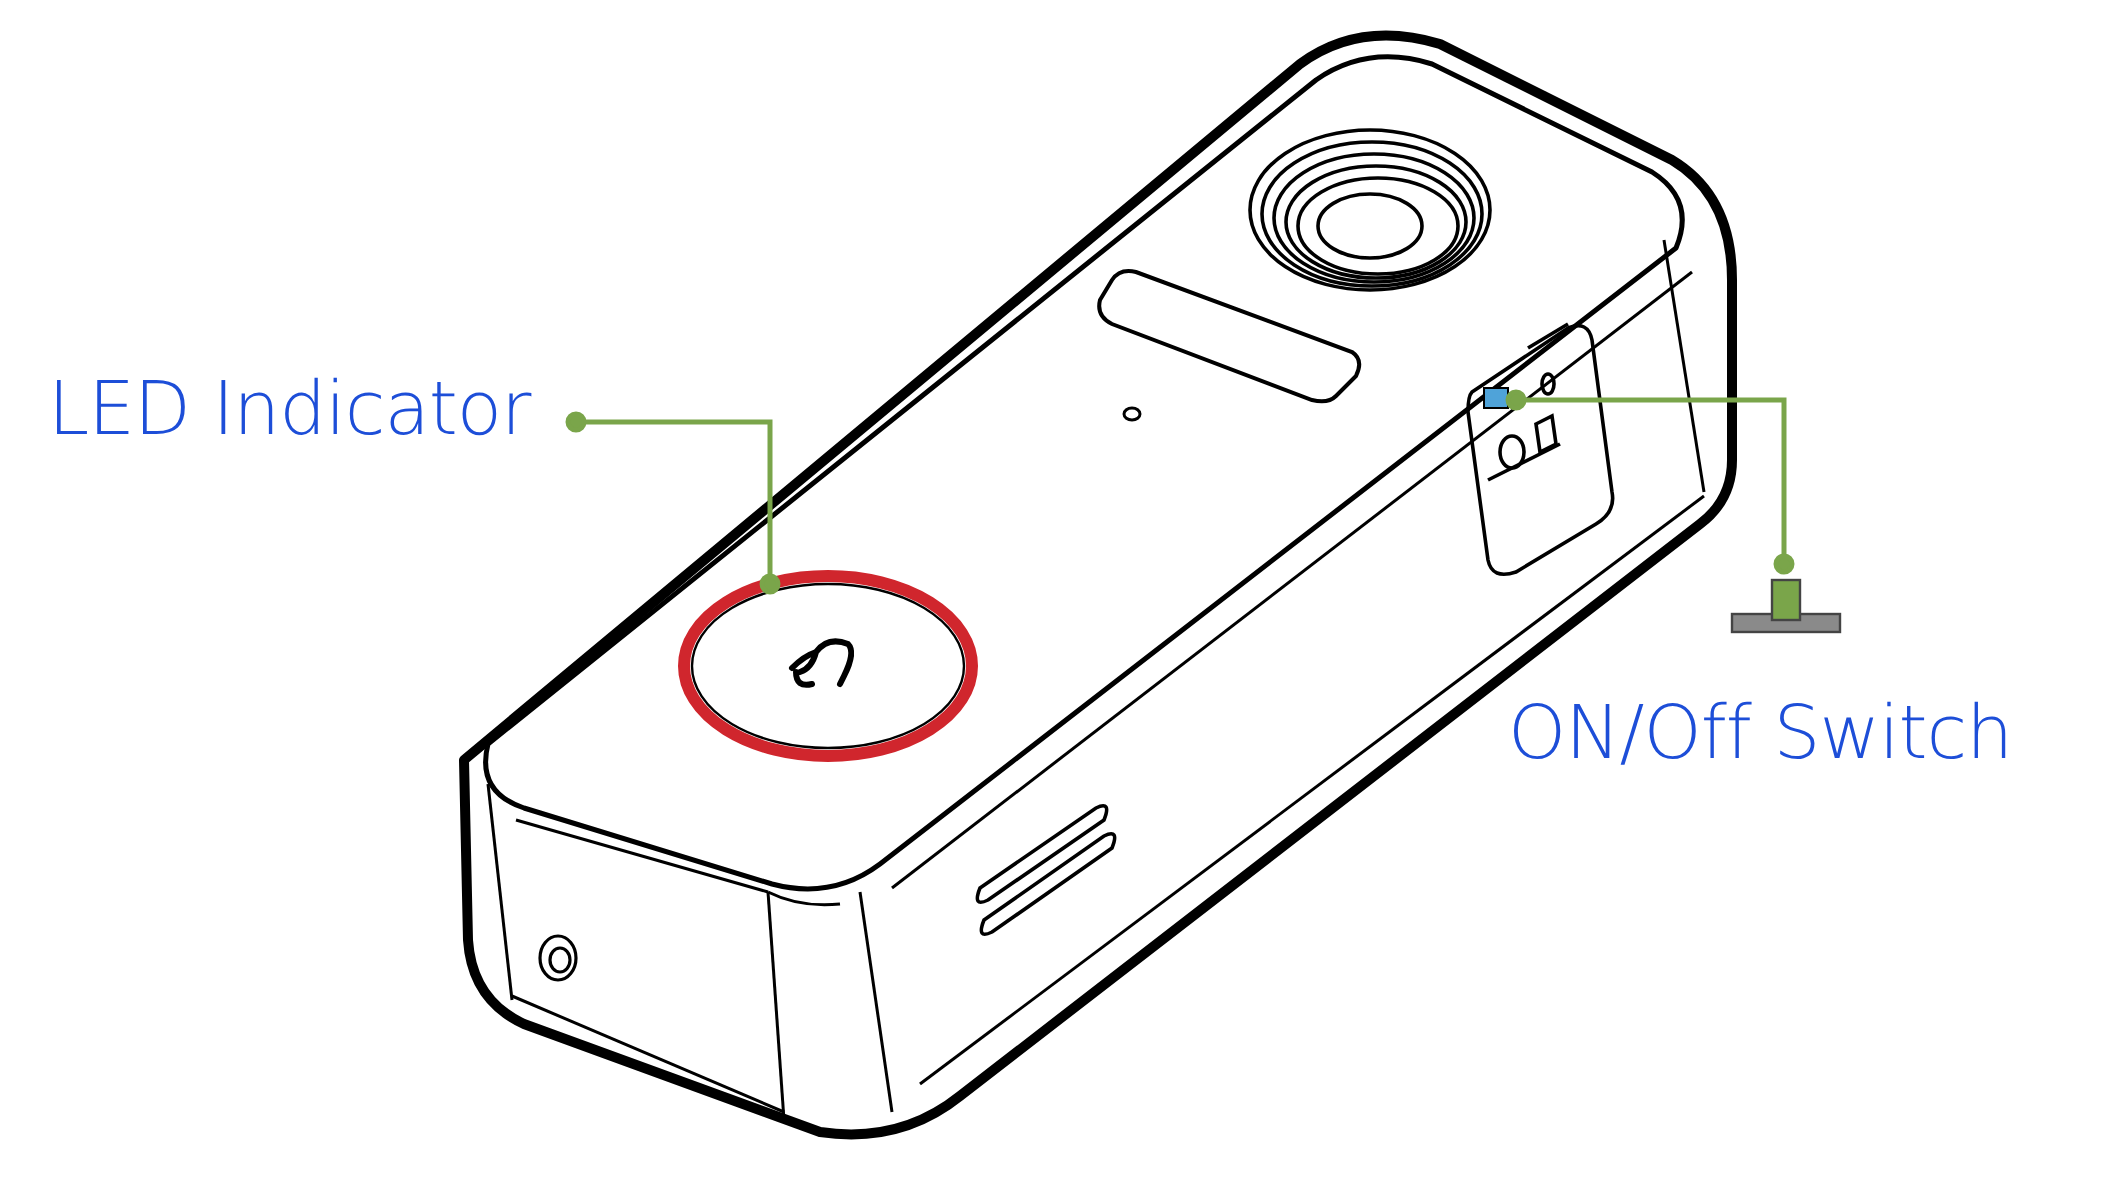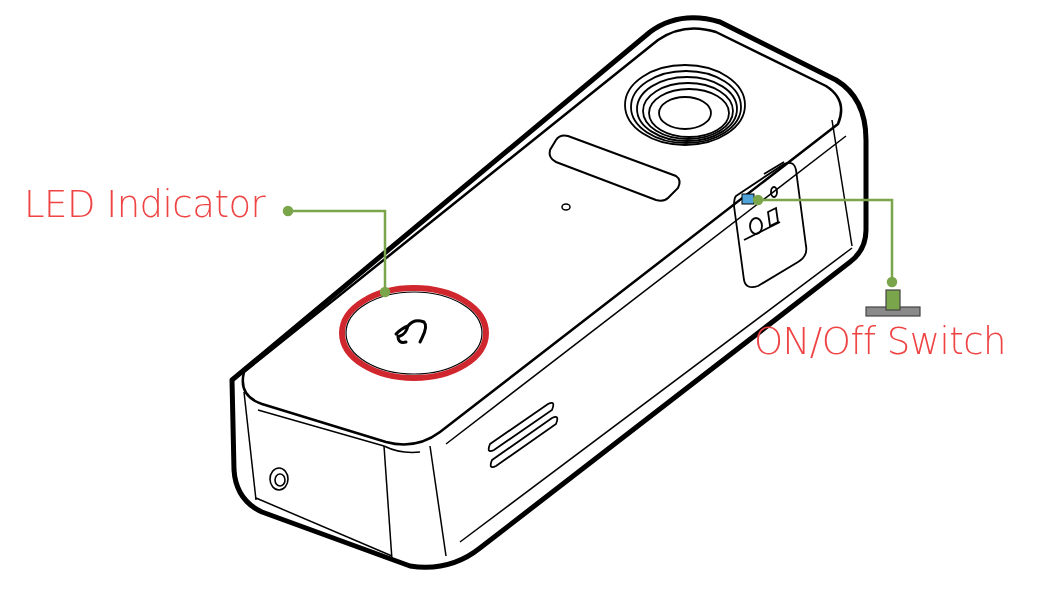--- a/index.html
+++ b/index.html
@@ -1,26 +1,26 @@
 <!DOCTYPE html>
 <html><head>
 <meta charset="utf-8">
 <style>
   html, body { margin: 0; padding: 0; background: #ffffff; }
   body { width: 1064px; height: 599px; position: relative; overflow: hidden; }
   .label {
     position: absolute;
     font-family: "DejaVu Sans", sans-serif;
     font-weight: 300;
-    color: #ef4444;
+    color: #1d4ed8;
     letter-spacing: -0.5px;
     white-space: nowrap;
   }
   #led-label { left: 24px; top: 183px; font-size: 37px; }
-  #switch-label { left: 754px; top: 320px; font-size: 37px; }
+  #switch-label { left: 754px; top: 345px; font-size: 37px; }
   svg { position: absolute; left: 0; top: 0; }
 </style>
 </head>
 <body>
 
 <svg width="1064" height="599" viewBox="0 0 1064 599">
 
   <g fill="none" stroke="#000" stroke-linejoin="round">
 
     <path d="M 232 380 L 650 32 Q 680 10 720 22 L 836 80 Q 866 98 866 140 L 866 230 Q 866 250 850 262 L 480 548 Q 450 572 410 566 L 262 512 Q 236 500 234 470 Z" stroke-width="5"></path>

